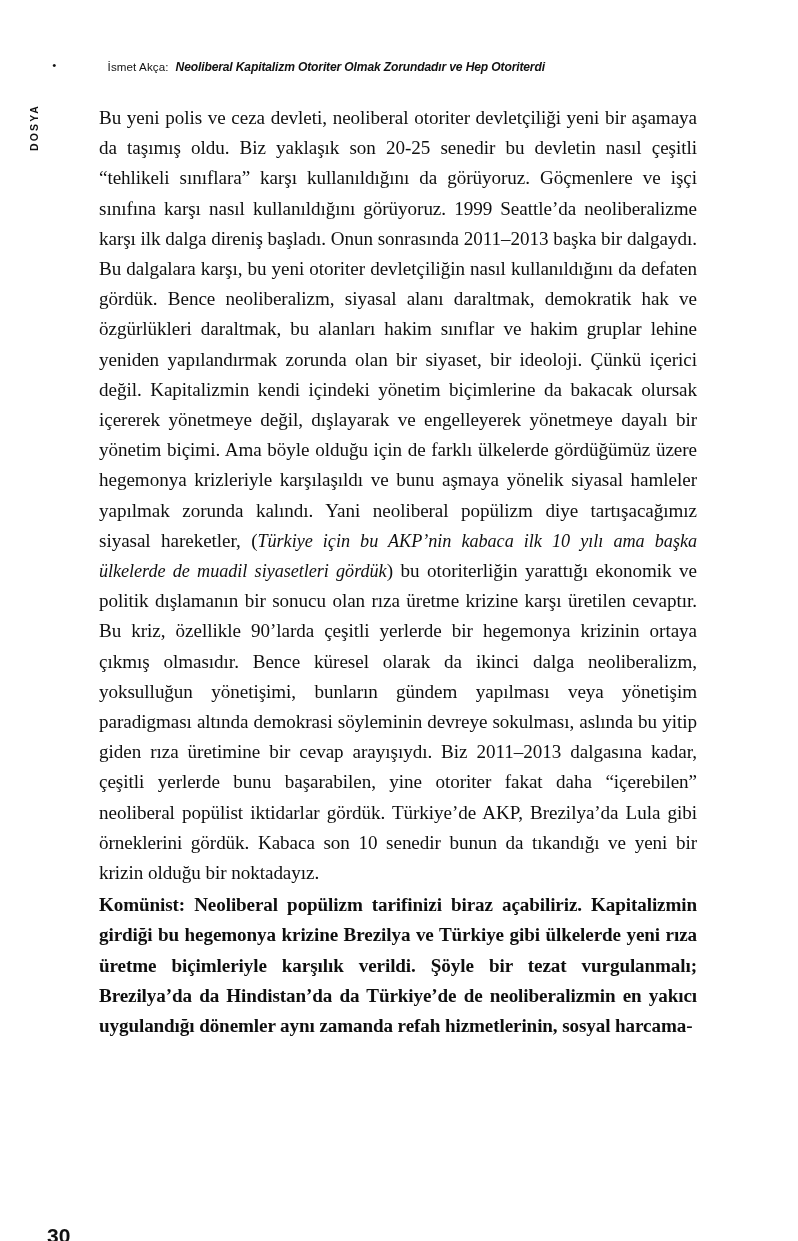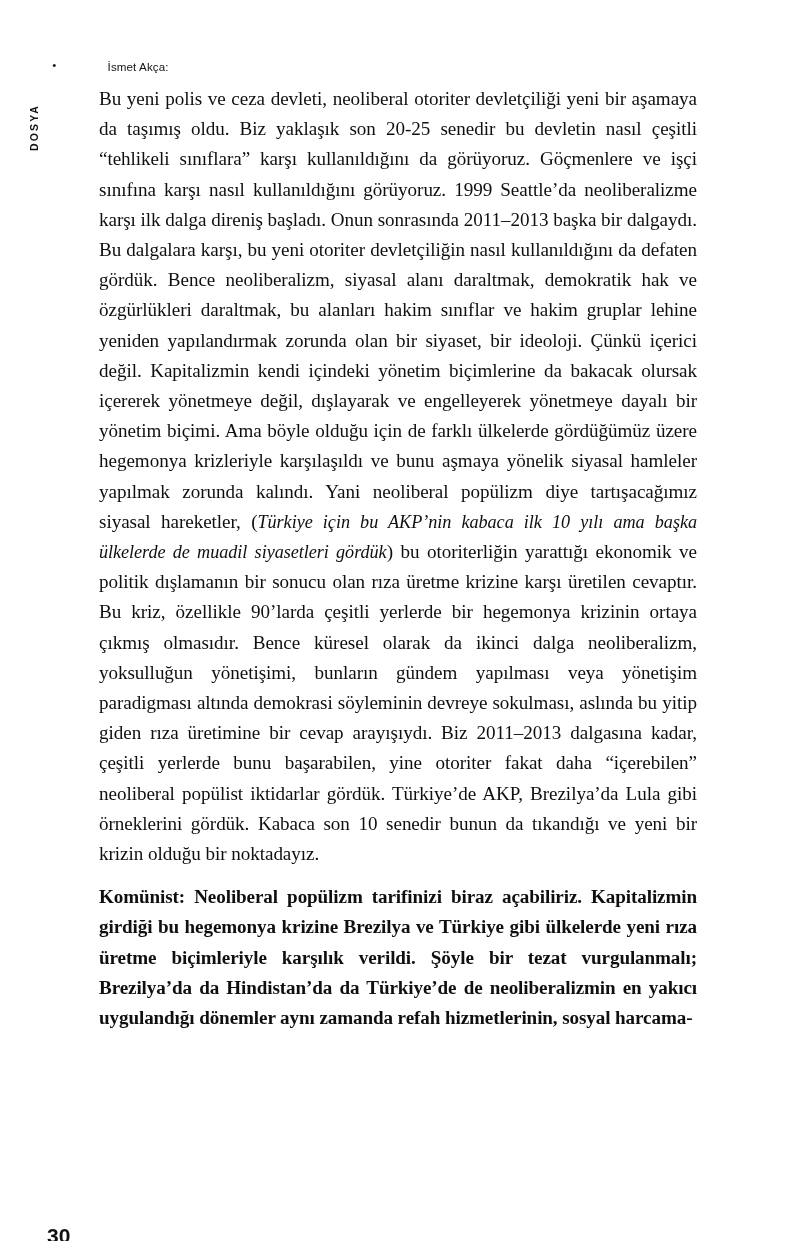--- a/index.html
+++ b/index.html
@@ -63,34 +63,34 @@
     color: #111;
     writing-mode: vertical-rl;
     transform: rotate(180deg);
     transform-origin: center;
   }
 
   
   .text-column {
     position: absolute;
     left: 99px;
-    top: 84px;
+    top: 103px;
     width: 598px;
   }
   p.body {
     margin: 0;
     text-align: justify;
     text-justify: inter-word;
     font-size: 19.1px;
     line-height: 30.2px;
     letter-spacing: -0.05px;
     hyphens: manual;
   }
   p.body + p.body {
-    margin-top: 13px;
+    margin-top: 2px;
   }
   p.body.q {
     font-weight: bold;
     letter-spacing: -0.1px;
   }
   .ital {
     font-style: italic;
     font-size: 18.2px;
   }
 
@@ -106,20 +106,21 @@
   }
 </style>
 </head>
 <body>
 
 <div class="page">
 
   <div class="running-head">
     <span class="rh-bullet">•</span>
     <span class="rh-author">İsmet Akça:</span>
+    <span class="rh-title">Neoliberal Kapitalizm Otoriter Olmak Zorundadır ve Hep Otoriterdi</span>
   </div>
 
   <div class="section-tab">DOSYA</div>
 
   <div class="text-column">
     <p class="body"><span>Bu yeni polis ve ceza devleti, neoliberal otoriter devletçiliği yeni bir aşamaya da taşımış oldu. Biz yaklaşık son 20-25 senedir bu devletin nasıl çeşitli “tehlikeli sınıflara” karşı kullanıldığını da görüyoruz. Göçmenlere ve işçi sınıfına karşı nasıl kullanıldığını görüyoruz. 1999 Seattle’da neoliberalizme karşı ilk dalga direniş başladı. Onun sonrasında 2011–2013 başka bir dalgaydı. Bu dalgalara karşı, bu yeni otoriter devletçiliğin nasıl kullanıldığını da defaten gördük. Bence neoliberalizm, siyasal alanı daraltmak, demokratik hak ve özgürlükleri daraltmak, bu alanları hakim sınıflar ve hakim gruplar lehine yeniden yapılandırmak zorunda olan bir siyaset, bir ideoloji. Çünkü içerici değil. Kapitalizmin kendi içindeki yönetim biçimlerine da bakacak olursak içererek yönetmeye değil, dışlayarak ve engelleyerek yönetmeye dayalı bir yönetim biçimi. Ama böyle olduğu için de farklı ülkelerde gördüğümüz üzere hegemonya krizleriyle karşılaşıldı ve bunu aşmaya yönelik siyasal hamleler yapılmak zorunda kalındı. Yani neoliberal popülizm diye tartışacağımız siyasal hareketler, (</span><span class="ital">Türkiye için bu AKP’nin kabaca ilk 10 yılı ama başka ülkelerde de muadil siyasetleri gördük</span><span>) bu otoriterliğin yarattığı ekonomik ve politik dışlamanın bir sonucu olan rıza üretme krizine karşı üretilen cevaptır. Bu kriz, özellikle 90’larda çeşitli yerlerde bir hegemonya krizinin ortaya çıkmış olmasıdır. Bence küresel olarak da ikinci dalga neoliberalizm, yoksulluğun yönetişimi, bunların gündem yapılması veya yönetişim paradigması altında demokrasi söyleminin devreye sokulması, aslında bu yitip giden rıza üretimine bir cevap arayışıydı. Biz 2011–2013 dalgasına kadar, çeşitli yerlerde bunu başarabilen, yine otoriter fakat daha “içerebilen” neoliberal popülist iktidarlar gördük. Türkiye’de AKP, Brezilya’da Lula gibi örneklerini gördük. Kabaca son 10 senedir bunun da tıkandığı ve yeni bir krizin olduğu bir noktadayız.</span></p>
 
     <p class="body q">Komünist: Neoliberal popülizm tarifinizi biraz açabiliriz. Kapitalizmin girdiği bu hegemonya krizine Brezilya ve Türkiye gibi ülkelerde yeni rıza üretme biçimleriyle karşılık verildi. Şöyle bir tezat vurgulanmalı; Brezilya’da da Hindistan’da da Türkiye’de de neoliberalizmin en yakıcı uygulandığı dönemler aynı zamanda refah hizmetlerinin, sosyal harcama-</p>
   </div>
 

